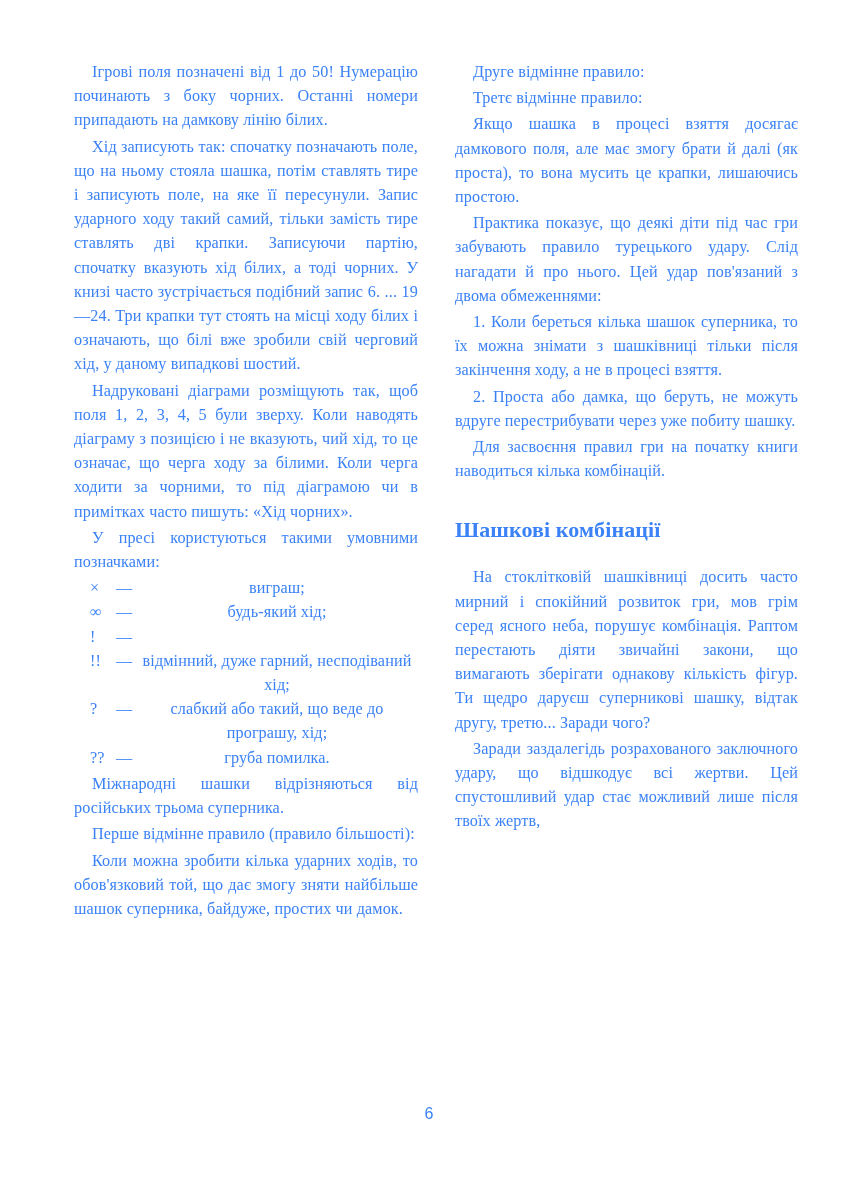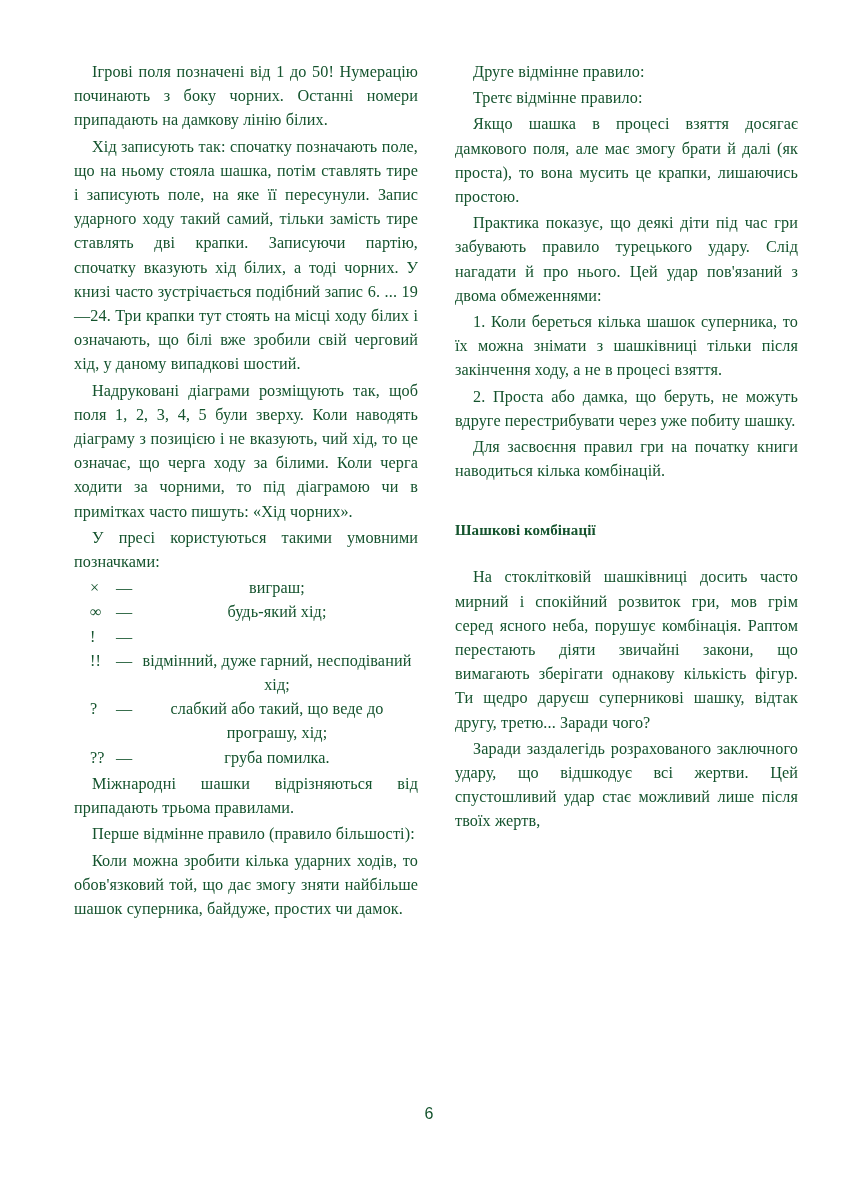--- a/index.html
+++ b/index.html
@@ -1,38 +1,38 @@
 <!DOCTYPE html>
 <html><head>
 <meta charset="utf-8">
 <style>
   html, body { margin: 0; padding: 0; background: #ffffff; }
   body { width: 858px; height: 1200px; position: relative; overflow: hidden; }
   .page {
     position: absolute; left: 0; top: 0; width: 728px; height: 1200px;
     font-family: "DejaVu Serif", "Liberation Serif", serif;
-    color: #14532d;
+    color: #3b82f6;
   }
   .col {
     position: absolute; top: 60px;
     font-size: 16.2px; line-height: 24.2px;
     font-family: "Liberation Serif", "DejaVu Serif", serif;
     letter-spacing: 0.1px;
   }
   .col-left { left: 74px; width: 344px; }
   .col-right { left: 444px; width: 343px; margin-left: 11px; }
   .col p { margin: 0 0 2px 0; text-align: justify; text-indent: 18px; hyphens: manual; }
   .legend { margin: 0 0 2px 0; }
   .legend-row { display: flex; }
   .legend-sym { width: 26px; padding-left: 16px; flex: none; }
   .legend-dash { width: 20px; flex: none; }
   .legend-text { flex: 1; text-align: center; }
   .heading {
     font-family: "Liberation Serif", "DejaVu Serif", serif;
-    font-weight: bold; font-size: 15px; line-height: 26px;
+    font-weight: bold; font-size: 22px; line-height: 26px;
     margin: 34px 0 22px 0; text-indent: 0;
   }
   .page-number {
     position: absolute; top: 1105px; left: 0; width: 858px; text-align: center;
     font-family: "Liberation Sans", sans-serif; font-size: 16px;
   }
 </style>
 </head>
 <body>
 
@@ -69,21 +69,21 @@
         <span class="legend-dash">—</span>
         <span class="legend-text">слабкий або такий, що веде до програшу, хід;</span>
       </div>
       <div class="legend-row">
         <span class="legend-sym">??</span>
         <span class="legend-dash">—</span>
         <span class="legend-text">груба помилка.</span>
       </div>
     </div>
 
-    <p>Міжнародні шашки відрізняються від припадають трьома правилами.</p>
+    <p>Міжнародні шашки відрізняються від російських трьома суперника.</p>
     <p>Перше відмінне правило (правило більшості):</p>
     <p>Коли можна зробити кілька ударних ходів, то обов'язковий той, що дає змогу зняти найбільше шашок суперника, байдуже, простих чи дамок.</p>
   </div>
 
   <div class="col col-right">
     <p>Друге відмінне правило:</p>
     <p>Третє відмінне правило:</p>
     <p>Якщо шашка в процесі взяття досягає дамкового поля, але має змогу брати й далі (як проста), то вона мусить це крапки, лишаючись простою.</p>
     <p>Практика показує, що деякі діти під час гри забувають правило турецького удару. Слід нагадати й про нього. Цей удар пов'язаний з двома обмеженнями:</p>
     <p>1. Коли береться кілька шашок суперника, то їх можна знімати з шашківниці тільки після закінчення ходу, а не в процесі взяття.</p>

